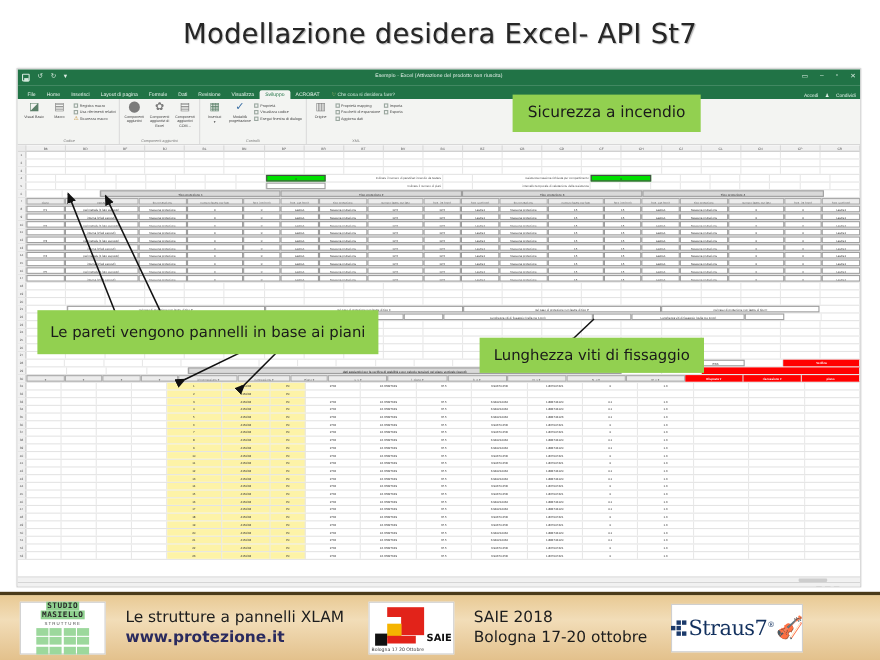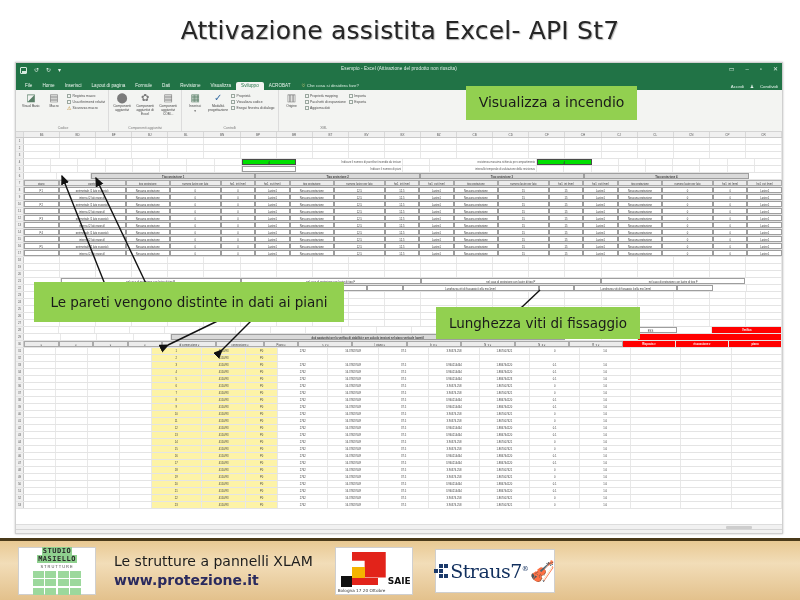--- a/index.html
+++ b/index.html
@@ -192,21 +192,21 @@
   .straus-blocks { display:grid; grid-template-columns:repeat(3,4px); grid-auto-rows:4px; gap:1px; }
   .straus-blocks i { background:#1b3a6b; display:block; }
   .straus-blocks i.off { background:transparent; }
   .straus-name { font-family:"DejaVu Serif", serif; font-size:19px; color:#12305e; letter-spacing:-.5px; }
   .straus-name sup { font-size:7px; vertical-align:super; }
   .violin { font-size:20px; line-height:20px; }
 </style>
 </head>
 <body>
 
-<div class="slide-title">Attivazione assistita Excel- API St7</div>
+<div class="slide-title">Modellazione desidera Excel- API St7</div>
 
 <div class="excel-window">
 
   <div class="xl-titlebar">
     <div class="xl-qat">
       <span class="xl-save-ico"></span>
       <span>↺</span>
       <span>↻</span>
       <span>▾</span>
     </div>
@@ -1496,24 +1496,24 @@
       <path d="M0,0 L7,3 L0,6 z" fill="#111"></path>
     </marker>
   </defs>
   <path d="M108,292 L62,176" stroke="#111" stroke-width="1.4" fill="none" marker-end="url(#ah)"></path>
   <path d="M150,292 L96,178" stroke="#111" stroke-width="1.4" fill="none" marker-end="url(#ah)"></path>
   <path d="M168,345 L232,314" stroke="#111" stroke-width="1.4" fill="none" marker-start="url(#ah)"></path>
   <path d="M222,350 L254,318" stroke="#111" stroke-width="1.4" fill="none" marker-start="url(#ah)"></path>
   <path d="M522,307 L540,290" stroke="#111" stroke-width="1.4" fill="none" marker-start="url(#ah)"></path>
 </svg>
 
-<div class="callout" id="callout-incendio">Visualizza a incendio</div>
+<div class="callout" id="callout-incendio">Sicurezza a incendio</div>
 
 <div class="callout" id="callout-pareti">
-  <span>Le pareti vengono distinte in dati ai piani</span>
+  <span>Le pareti vengono pannelli in base ai piani</span>
 </div>
 
 <div class="callout" id="callout-viti">Lunghezza viti di fissaggio</div>
 
 <div class="footer">
 
   <div class="logo-box" id="logo-studio">
     <div class="sm-word green">STUDIO</div>
     <div class="sm-word green">MASIELLO</div>
     <div class="sm-sub">STRUTTURE</div>
@@ -1542,20 +1542,24 @@
     <div class="saie-art">
       <div class="red"></div>
       <div class="yellow"></div>
       <div class="black"></div>
       <div class="bar"></div>
       <div class="txt">SAIE</div>
       <div class="sub">Bologna 17 20 Ottobre</div>
     </div>
   </div>
 
+  <div class="footer-text">
+    <div class="l1">SAIE 2018</div>
+    <div class="l1">Bologna 17-20 ottobre</div>
+  </div>
 
   <div class="logo-box" id="logo-straus">
     <div class="straus-art">
       <div class="straus-blocks">
         <i class="off"></i>
           <i></i>
           <i></i>
         <i></i>
           <i></i>
           <i class="off"></i>

